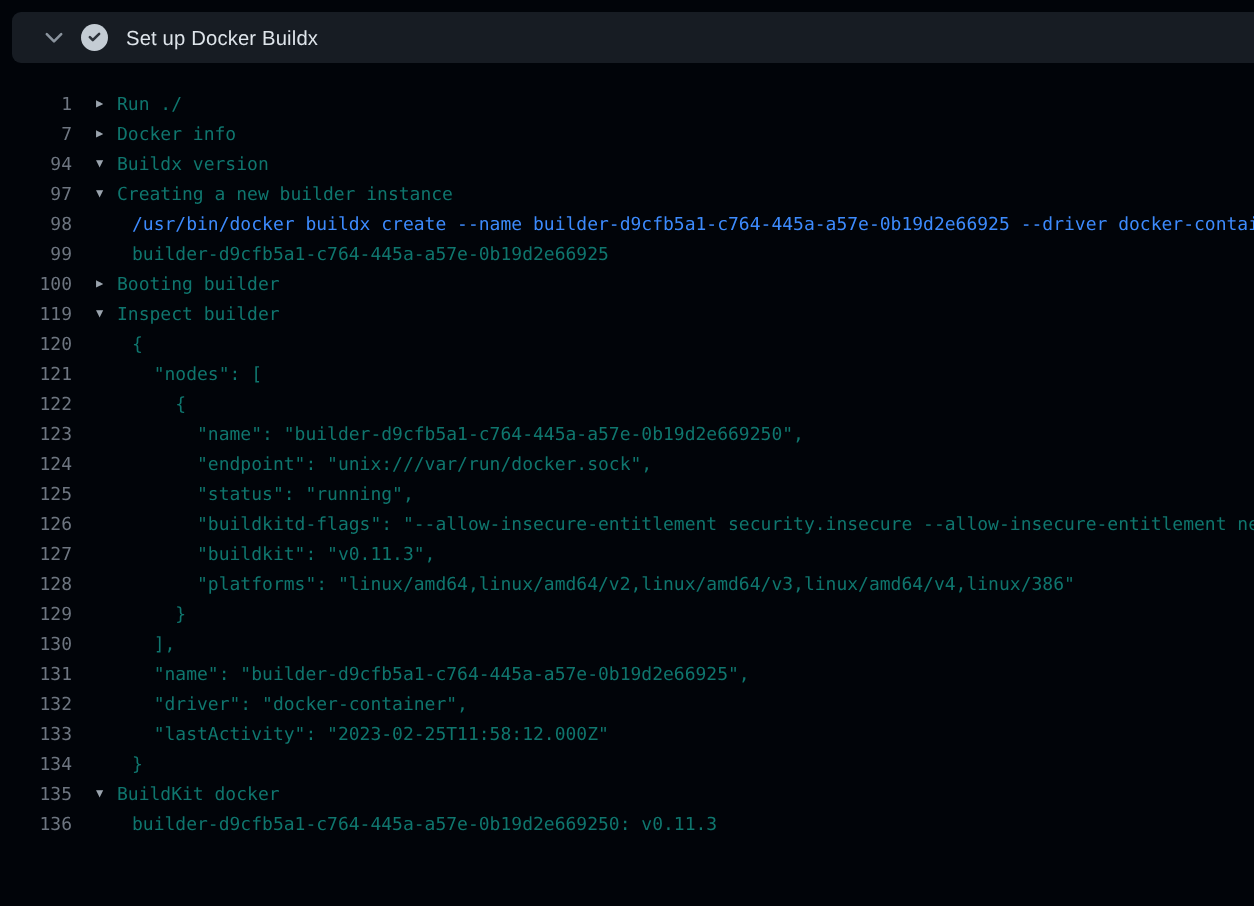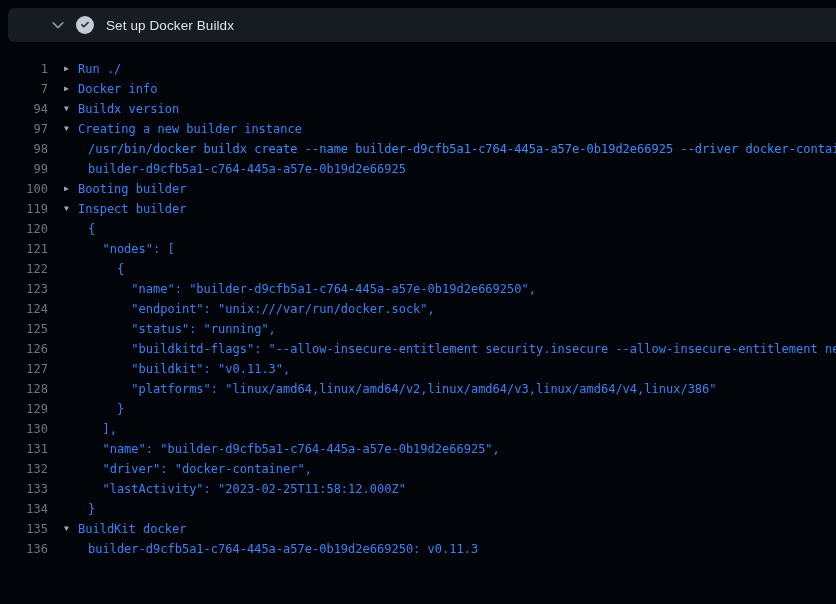--- a/index.html
+++ b/index.html
@@ -9,21 +9,21 @@
     overflow:hidden;
     font-family:"Liberation Sans", sans-serif;
     position:relative;
   }
   
   .step-header{
     position:absolute;top:8px;left:8px;right:0;height:34px;
     background:var(--header-bg,#171c23);
     border-radius:6px 0 0 6px;
     display:flex;align-items:center;
-    padding-left:42px;
+    padding-left:20px;
     box-sizing:border-box;
     cursor:pointer;
   }
   .step-header .chev{width:16px;height:16px;display:inline-flex;align-items:center;justify-content:center;}
   .step-header .check{width:18px;height:18px;margin-left:10px;display:inline-flex;align-items:center;justify-content:center;}
   .step-title{
     margin-left:12px;
     color:#dee4ea;
     font-size:13.5px;
     font-weight:500;
@@ -43,21 +43,21 @@
   .row .num{
     flex:0 0 48px;width:48px;text-align:right;
     color:#6e7681;
     cursor:pointer;
     text-decoration:none;
   }
   .row .arrow{
     flex:0 0 14px;width:14px;margin-left:16px;
     color:#9aa4ae;font-size:8px;text-align:left;
   }
-  .row .txt{color:#3b82f6;overflow:hidden;}
+  .row .txt{color:#0f766e;overflow:hidden;}
   .row.cmd .txt{color:var(--cmd-blue,#3d8bfd);}
   .row.cmd .txt,.row.out .txt{padding-left:10px;}
   .row.group{cursor:pointer;}
 </style>
 </head>
 <body style="--page-bg: #010409; --header-bg: #171c23; --cmd-blue: #3d8bfd;">
 
 <div class="step-header">
   <span class="chev">
     <svg viewBox="0 0 16 16" width="16" height="16" aria-hidden="true">

